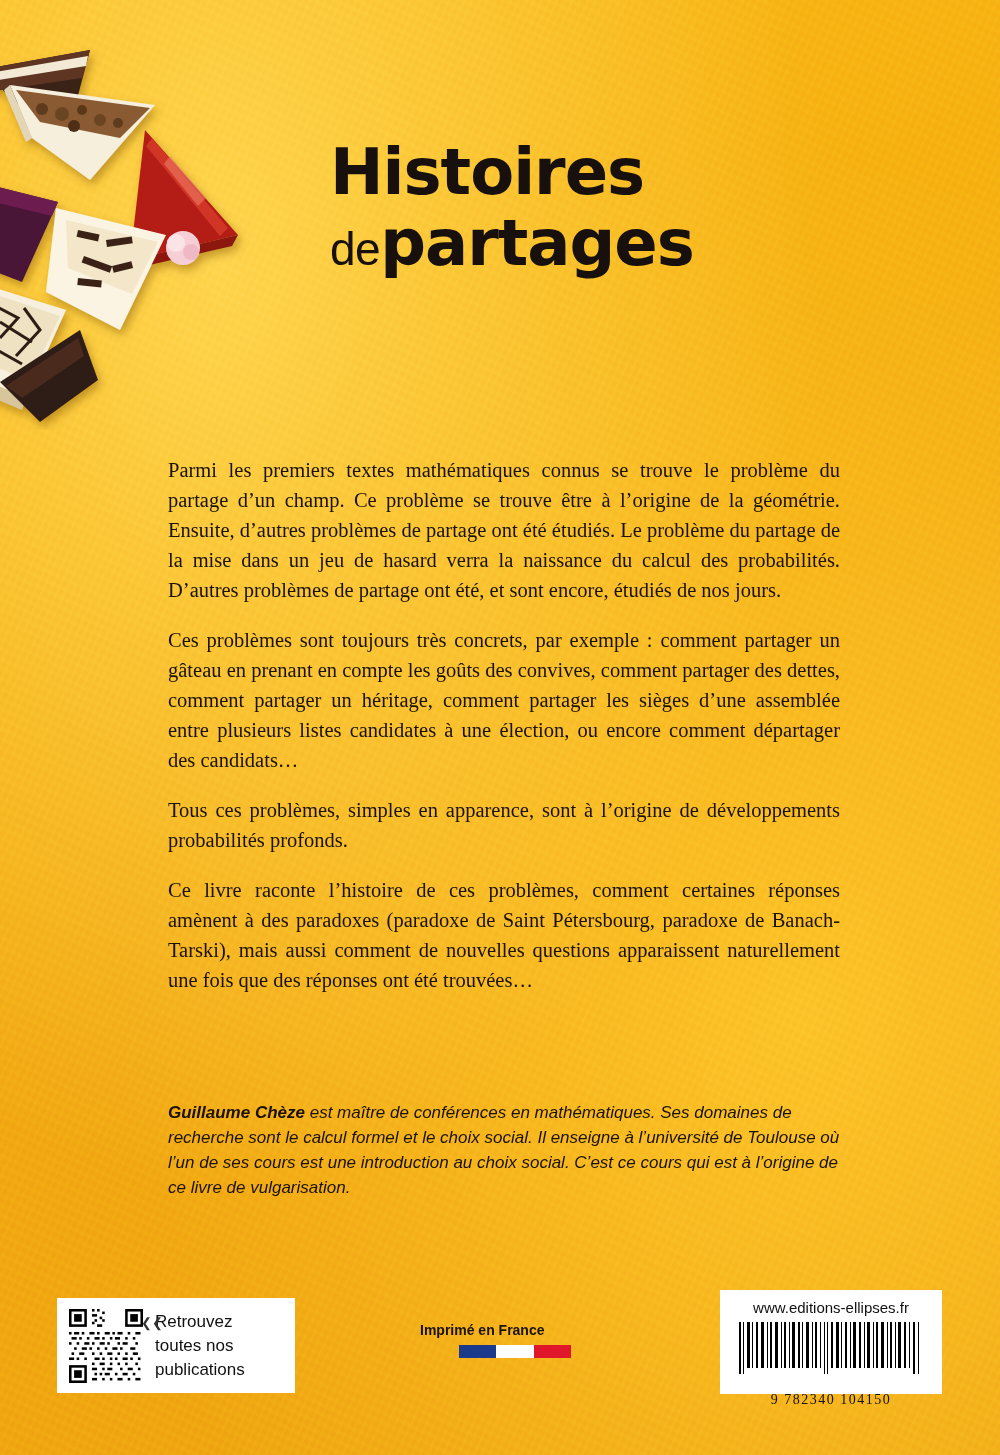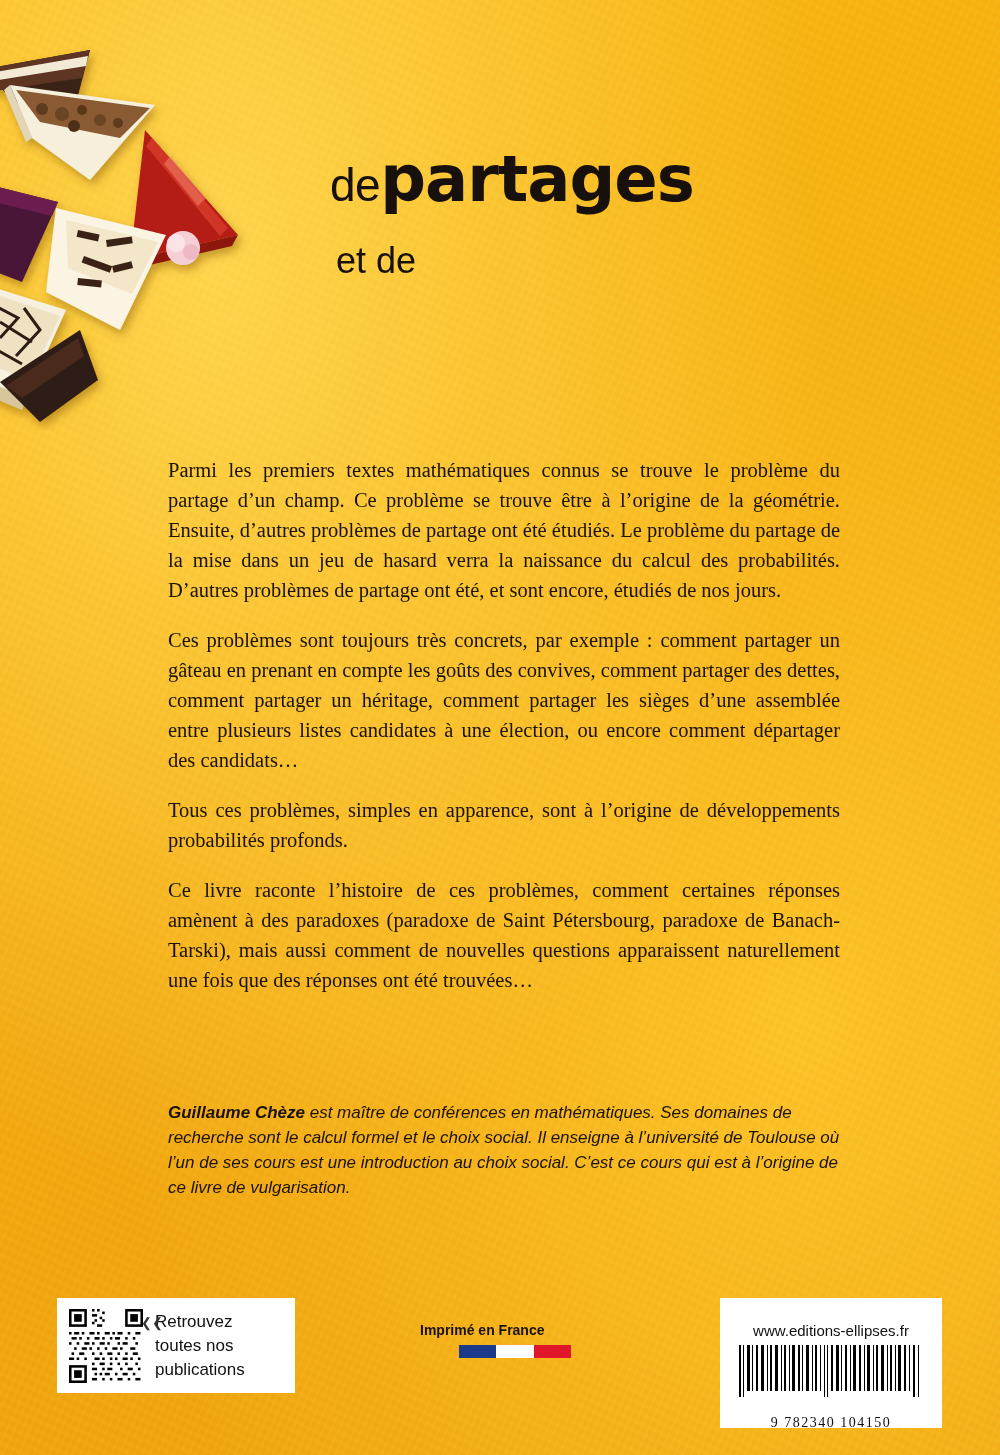--- a/index.html
+++ b/index.html
@@ -200,25 +200,25 @@
     display: flex;
   }
   .flag span { flex: 1 1 33.33%; }
   .flag .b { background: #1b3a8c; }
   .flag .w { background: #ffffff; }
   .flag .r { background: #e0172a; }
 
   .isbn-box {
     position: absolute;
     left: 720px;
-    top: 8px;
+    top: 0px;
     width: 222px;
-    height: 130px;
+    height: 104px;
     background: #ffffff;
-    padding: 20px 8px 4px 8px;
+    padding: 5px 8px 4px 8px;
     box-sizing: border-box;
     text-align: center;
   }
   .isbn-url {
     font-family: "Liberation Sans", sans-serif;
     font-size: 15px;
     color: #111;
     margin-top: 4px;
     margin-bottom: 6px;
   }
@@ -297,24 +297,24 @@
 
         <path d="M30,352 L110,300 L128,350 L70,392 Z" fill="#2f1c13"></path>
         <path d="M36,356 L108,308 L114,326 L52,368 Z" fill="#4a2c1c"></path>
         <circle cx="18" cy="352" r="11" fill="#e8b7c3"></circle>
         <circle cx="13" cy="347" r="6" fill="#f8dde3"></circle>
       </g>
     </svg>
   </div>
 
   <div class="title-block">
+    <div class="title-line1">Histoires</div>
     <div class="title-line2">
       <span class="de">de</span><span class="partages">partages</span>
     </div>
-    <div class="title-line3">et de</div>
   </div>
 
   <div class="blurb">
     <p>Parmi les premiers textes mathématiques connus se trouve le problème du partage d’un champ. Ce problème se trouve être à l’origine de la géométrie. Ensuite, d’autres problèmes de partage ont été étudiés. Le problème du partage de la mise dans un jeu de hasard verra la naissance du calcul des probabilités. D’autres problèmes de partage ont été, et sont encore, étudiés de nos jours.</p>
     <p>Ces problèmes sont toujours très concrets, par exemple : comment partager un gâteau en prenant en compte les goûts des convives, comment partager des dettes, comment partager un héritage, comment partager les sièges d’une assemblée entre plusieurs listes candidates à une élection, ou encore comment départager des candidats…</p>
     <p>Tous ces problèmes, simples en apparence, sont à l’origine de développements probabilités profonds.</p>
     <p>Ce livre raconte l’histoire de ces problèmes, comment certaines réponses amènent à des paradoxes (paradoxe de Saint Pétersbourg, paradoxe de Banach-Tarski), mais aussi comment de nouvelles questions apparaissent naturellement une fois que des réponses ont été trouvées…</p>
   </div>
 
   <div class="author-note">

